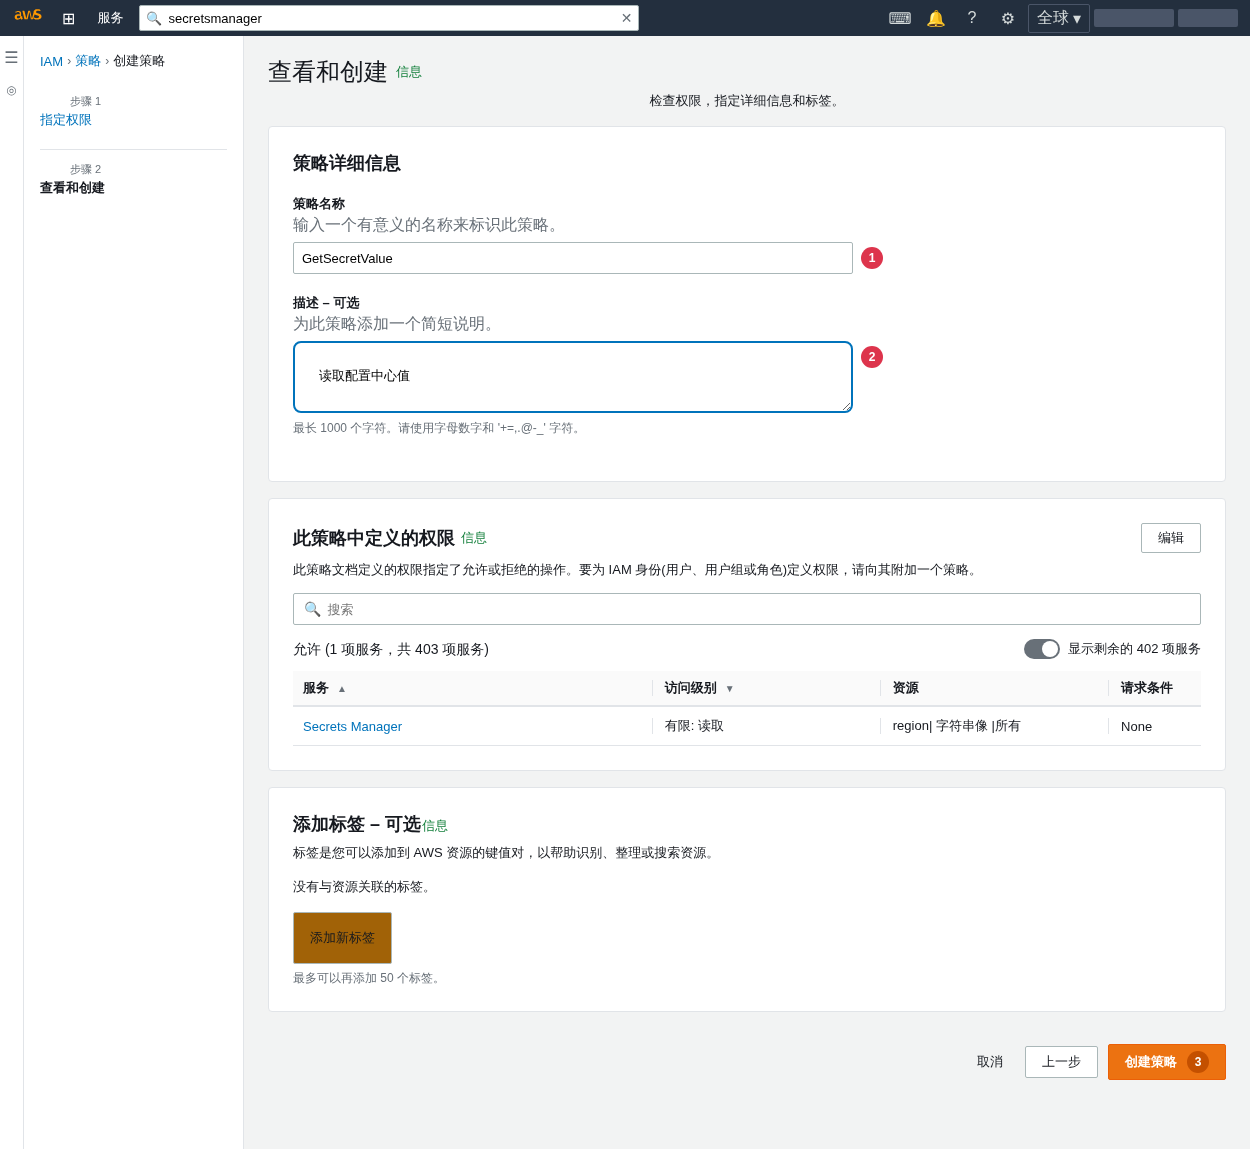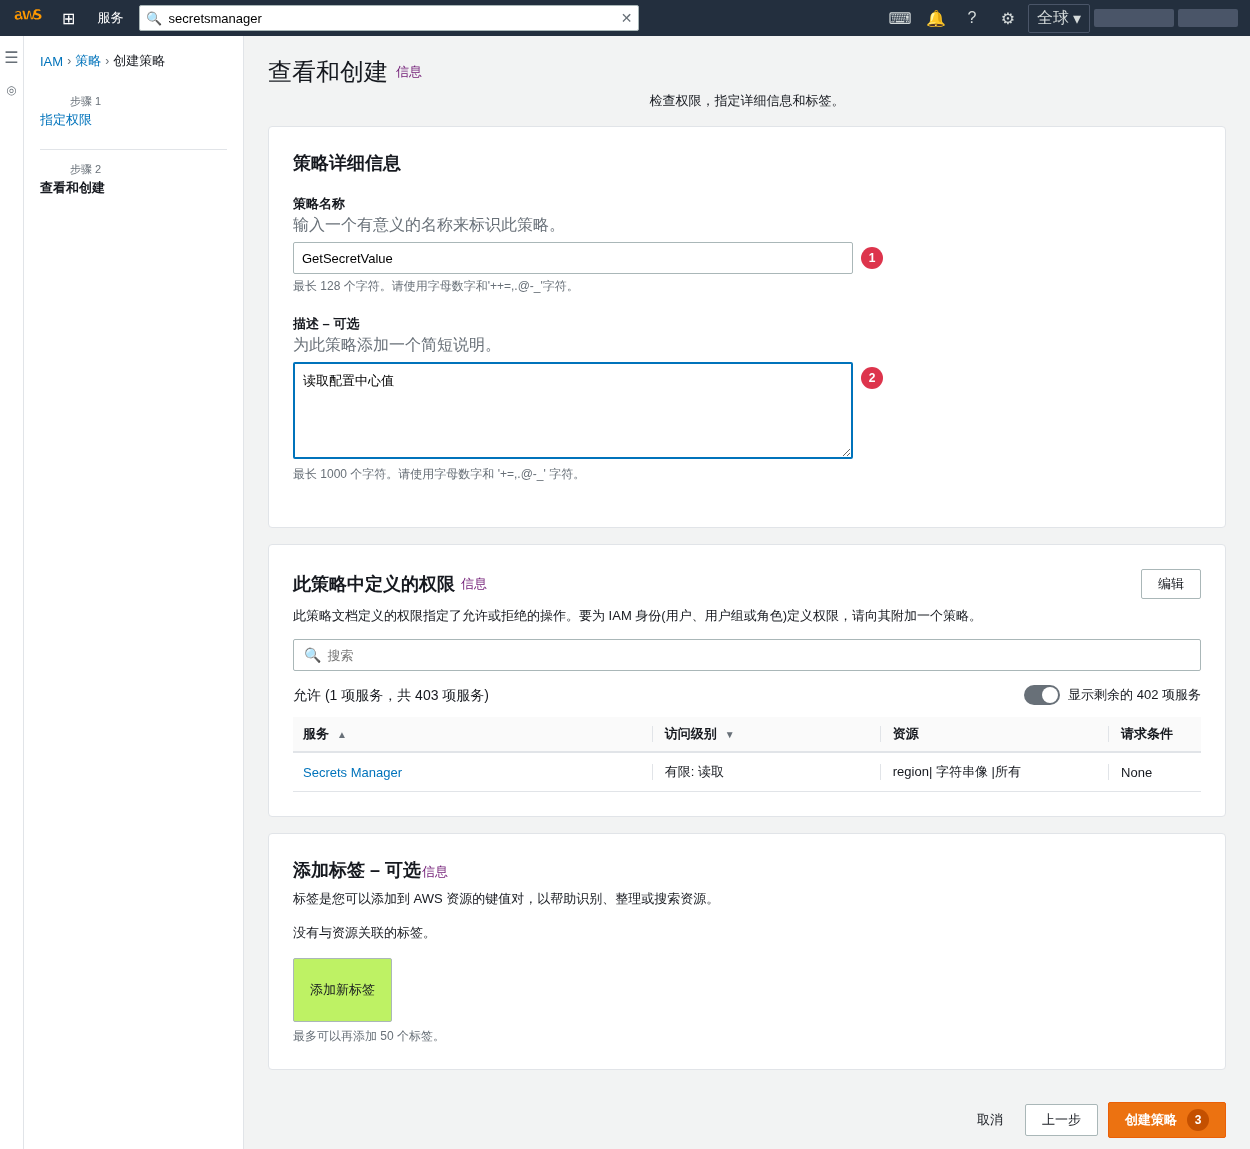--- a/index.html
+++ b/index.html
@@ -176,21 +176,21 @@
     .main-content {
       flex: 1;
       padding: 20px 24px;
       background: #f2f3f3;
       overflow-y: auto;
     }
 
     .page-header { margin-bottom: 16px; }
     .page-title-row { display: flex; align-items: center; gap: 8px; margin-bottom: 4px; }
     .page-title { font-size: 24px; font-weight: 400; color: #16191f; }
-    .info-link { color: #701a75; font-size: 13px; text-decoration: none; }
+    .info-link { color: #15803d; font-size: 13px; text-decoration: none; }
     .page-desc { font-size: 13px; color: #16191f; text-align: center; }
 
     
     .card {
       background: #fff;
       border: 1px solid #e1e4e8;
       border-radius: 4px;
       padding: 24px;
       margin-bottom: 16px;
     }
@@ -206,24 +206,24 @@
       height: 32px;
       border: 1px solid #aab7b8;
       border-radius: 2px;
       padding: 0 8px;
       font-size: 13px;
       outline: none;
     }
     .form-textarea {
       width: 100%;
       max-width: 560px;
-      height: 97px;
+      height: 72px;
       border: 2px solid #0073bb;
-      border-radius: 2px;
-      padding: 8px;
+      border-radius: 8px;
+      padding: 24px;
       font-size: 13px;
       outline: none;
       resize: vertical;
       font-family: inherit;
     }
     .form-validation { font-size: 12px; color: #687078; margin-top: 4px; }
 
     
     .step-badge {
       display: inline-flex;
@@ -349,24 +349,24 @@
       height: 16px;
       margin: 0 2px;
       vertical-align: middle;
     }
 
     
     .tags-title { font-size: 18px; font-weight: 700; margin-bottom: 4px; color: #16191f; }
     .tags-desc { font-size: 13px; color: #16191f; margin-bottom: 16px; }
     .no-tags { font-size: 13px; color: #16191f; margin-bottom: 16px; }
     .add-tag-btn {
-      background: #bef264;
+      background: #a16207;
       border: 1px solid #aab7b8;
       border-radius: 2px;
-      padding: 22px 16px;
+      padding: 16px 16px;
       font-size: 13px;
       cursor: pointer;
       color: #16191f;
     }
     .max-tags { font-size: 12px; color: #687078; margin-top: 6px; }
 
     
     .footer-bar {
       display: flex;
       align-items: center;
@@ -481,21 +481,20 @@
     <div class="card">
       <div class="card-title">策略详细信息</div>
 
       <div class="form-group">
         <div class="form-label">策略名称</div>
         <div class="form-hint">输入一个有意义的名称来标识此策略。</div>
         <div style="position:relative; max-width:560px;">
           <input type="text" class="form-input" value="GetSecretValue" style="">
           <span class="step-badge" style="position:absolute; right:-30px; top:5px;">1</span>
         </div>
-        <div class="form-validation">最长 128 个字符。请使用字母数字和'++=,.@-_'字符。</div>
       </div>
 
       <div class="form-group">
         <div class="form-label">描述 – 可选</div>
         <div class="form-hint">为此策略添加一个简短说明。</div>
         <div style="position:relative; max-width:560px;">
           <textarea class="form-textarea" style="">读取配置中心值</textarea>
           <span class="step-badge" style="position:absolute; right:-30px; top:5px;">2</span>
         </div>
         <div class="form-validation">最长 1000 个字符。请使用字母数字和 '+=,.@-_' 字符。</div>

